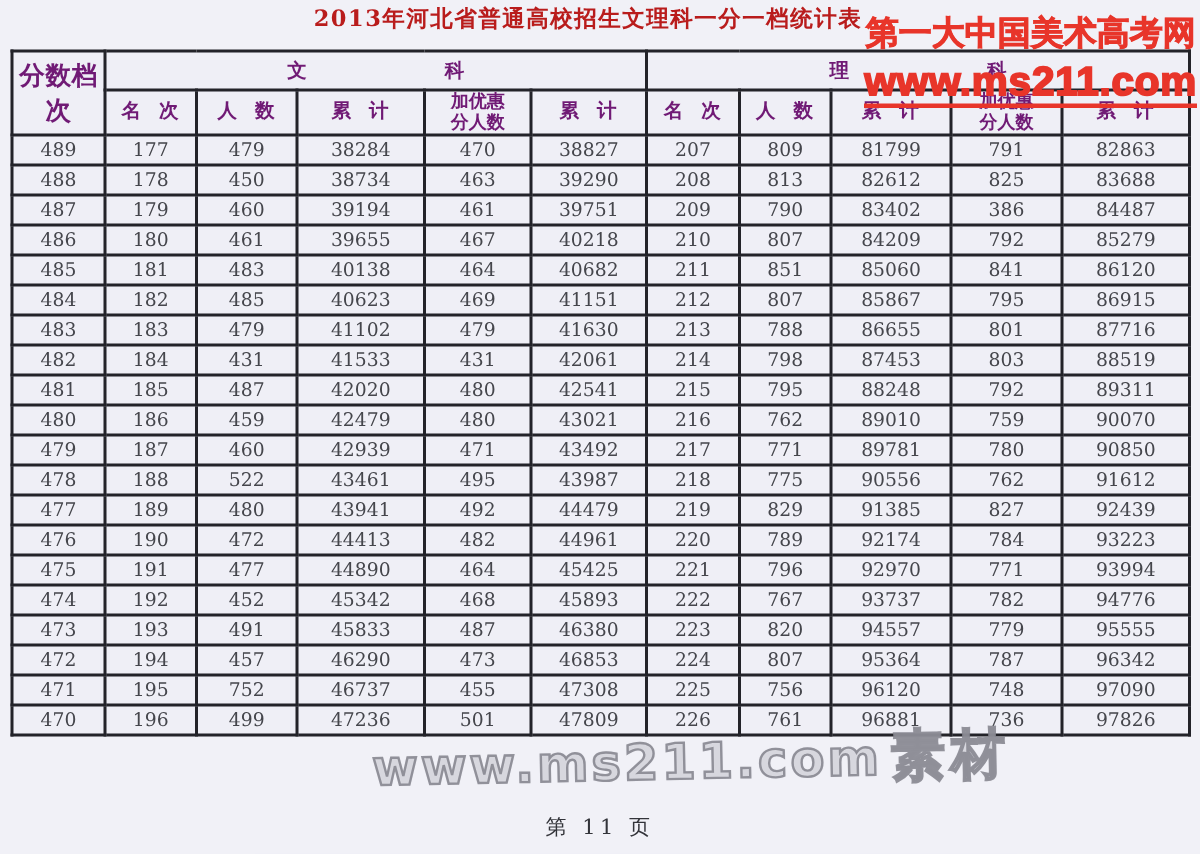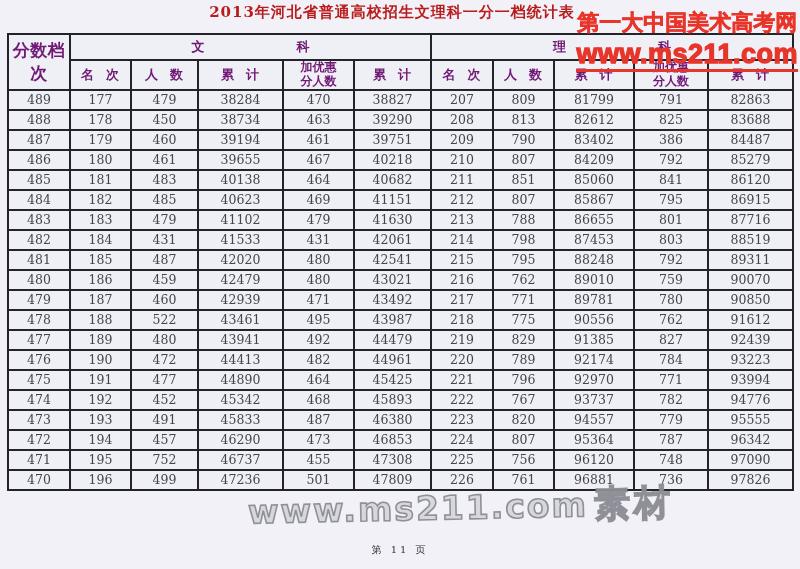--- a/index.html
+++ b/index.html
@@ -101,21 +101,21 @@
     white-space:nowrap;
   }
   .watermark .wm-suffix {
     font-size:36px;
     margin-left:6px;
     letter-spacing:4px;
   }
   .page-footer {
     position:absolute; top:543px; left:0; width:800px;
     text-align:center;
-    font-size:10px;
+    font-size:14px;
     color:#33343a;
     letter-spacing:3px;
   }
 </style>
 </head>
 <body>
 
 <div class="doc-title">2013年河北省普通高校招生文理科一分一档统计表</div>
 
 <div class="site-banner">

